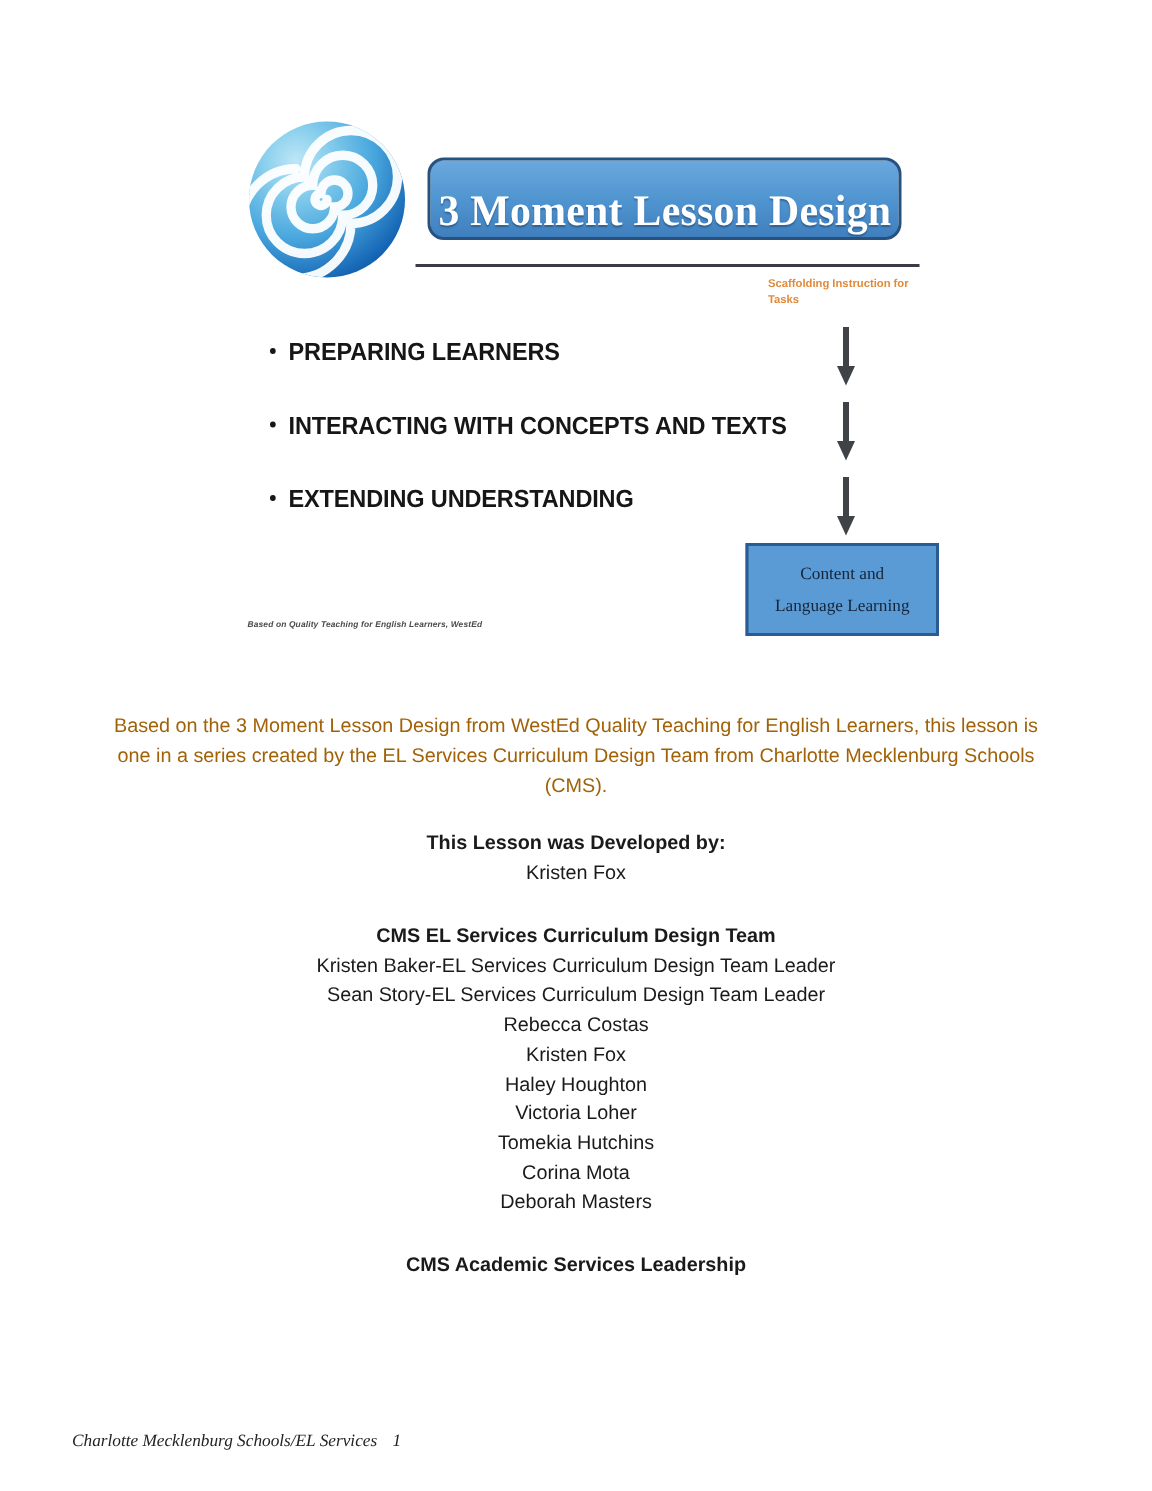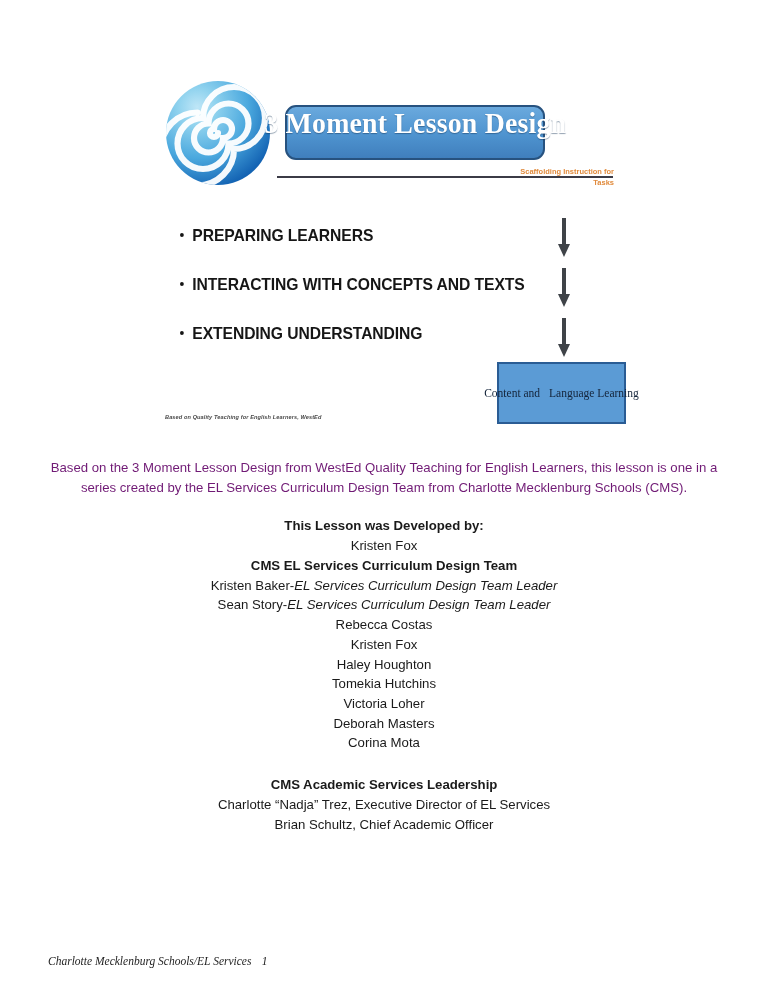--- a/index.html
+++ b/index.html
@@ -35,28 +35,28 @@
     background:
       radial-gradient(circle at 30% 25%, #bfe6f7 0%, #8fd2ee 18%, #4aa8de 48%, #1464b4 78%, #0d4f96 100%);
     overflow: hidden;
   }
   #spiral-logo svg { display: block; width: 104px; height: 104px; }
 
   #title-banner {
     position: absolute;
     left: 285px;
     top: 105px;
-    width: 260px;
+    width: 316px;
     height: 55px;
     border-radius: 11px;
     background: linear-gradient(180deg, #6aa9dd 0%, #4e93cf 55%, #407fbd 100%);
     border: 2px solid #27527f;
     box-sizing: border-box;
     display: flex;
-    align-items: flex-start;
+    align-items: flex-end;
     justify-content: center;
   }
   #title-banner .banner-text {
     font-family: "Liberation Serif", serif;
     font-weight: bold;
     font-size: 29px;
     color: #ffffff;
     letter-spacing: 0.2px;
     text-shadow: 0 1px 1px rgba(20,50,85,0.45);
     transform: scaleX(0.96);
@@ -68,23 +68,23 @@
     left: 277px;
     top: 176px;
     width: 336px;
     height: 0;
     border-top: 2px solid #3b3b46;
   }
 
   #scaffolding-label {
     position: absolute;
     left: 512px;
-    top: 166px;
+    top: 183px;
     width: 102px;
-    text-align: right;
+    text-align: left;
     font-family: "Liberation Sans", sans-serif;
     font-weight: bold;
     font-size: 7.5px;
     line-height: 11px;
     color: #e08a3c;
   }
 
   .moment-bullet {
     position: absolute;
     left: 180px;
@@ -127,21 +127,21 @@
   #content-box {
     position: absolute;
     left: 497px;
     top: 362px;
     width: 129px;
     height: 62px;
     background: #5b9bd5;
     border: 2px solid #2a5c94;
     box-sizing: border-box;
     display: flex;
-    flex-direction: row;
+    flex-direction: column;
     align-items: center;
     justify-content: center;
     gap: 9px;
   }
   #content-box .cb-line {
     font-family: "Liberation Serif", serif;
     font-size: 11.5px;
     color: #14243a;
     white-space: nowrap;
   }
@@ -164,43 +164,43 @@
     position: absolute;
     left: 48px;
     top: 458px;
     width: 672px;
   }
 
   #intro-paragraph {
     font-size: 13.2px;
     line-height: 20px;
     text-align: center;
-    color: #701a75;
-    margin: 0;
+    color: #a16207;
+    margin: 16px;
   }
 
   .section-heading {
     font-size: 13.2px;
     font-weight: bold;
     text-align: center;
     margin: 0;
     line-height: 20px;
   }
   .plain-line {
     font-size: 13.2px;
     text-align: center;
     margin: 0;
     line-height: 19.7px;
   }
-  .role-italic { font-style: italic; }
+  .role-italic { }
 
   #developed-by-heading { margin-top: 18px; }
   #developer-name { margin-top: 0px; }
 
-  #design-team-heading { }
+  #design-team-heading { margin-top: 22px; }
   #leadership-heading { margin-top: 22px; }
 
   
   #page-footer {
     position: absolute;
     left: 48px;
     top: 955px;
     width: 672px;
     display: flex;
     align-items: flex-start;
@@ -286,30 +286,26 @@
   <p class="plain-line" id="developer-name">Kristen Fox</p>
 
   <p class="section-heading" id="design-team-heading">CMS EL Services Curriculum Design Team</p>
 
   <div id="design-team-list">
       <p class="plain-line"><span>Kristen Baker-</span><span class="role-italic">EL Services Curriculum Design Team Leader</span></p>
       <p class="plain-line"><span>Sean Story-</span><span class="role-italic">EL Services Curriculum Design Team Leader</span></p>
       <p class="plain-line"><span>Rebecca Costas</span></p>
       <p class="plain-line"><span>Kristen Fox</span></p>
       <p class="plain-line"><span>Haley Houghton</span></p>
+      <p class="plain-line"><span>Victoria Loher</span></p>
       <p class="plain-line"><span>Tomekia Hutchins</span></p>
-      <p class="plain-line"><span>Victoria Loher</span></p>
+      <p class="plain-line"><span>Corina Mota</span></p>
       <p class="plain-line"><span>Deborah Masters</span></p>
-      <p class="plain-line"><span>Corina Mota</span></p>
     </div>
 
   <p class="section-heading" id="leadership-heading">CMS Academic Services Leadership</p>
 
-  <div id="leadership-list">
-      <p class="plain-line">Charlotte “Nadja” Trez, Executive Director of EL Services</p>
-      <p class="plain-line">Brian Schultz, Chief Academic Officer</p>
-    </div>
 </div>
 
 <div id="page-footer">
   <span id="footer-left">Charlotte Mecklenburg Schools/EL Services</span>
   <span id="footer-page">1</span>
 </div>
 
 </body></html>

